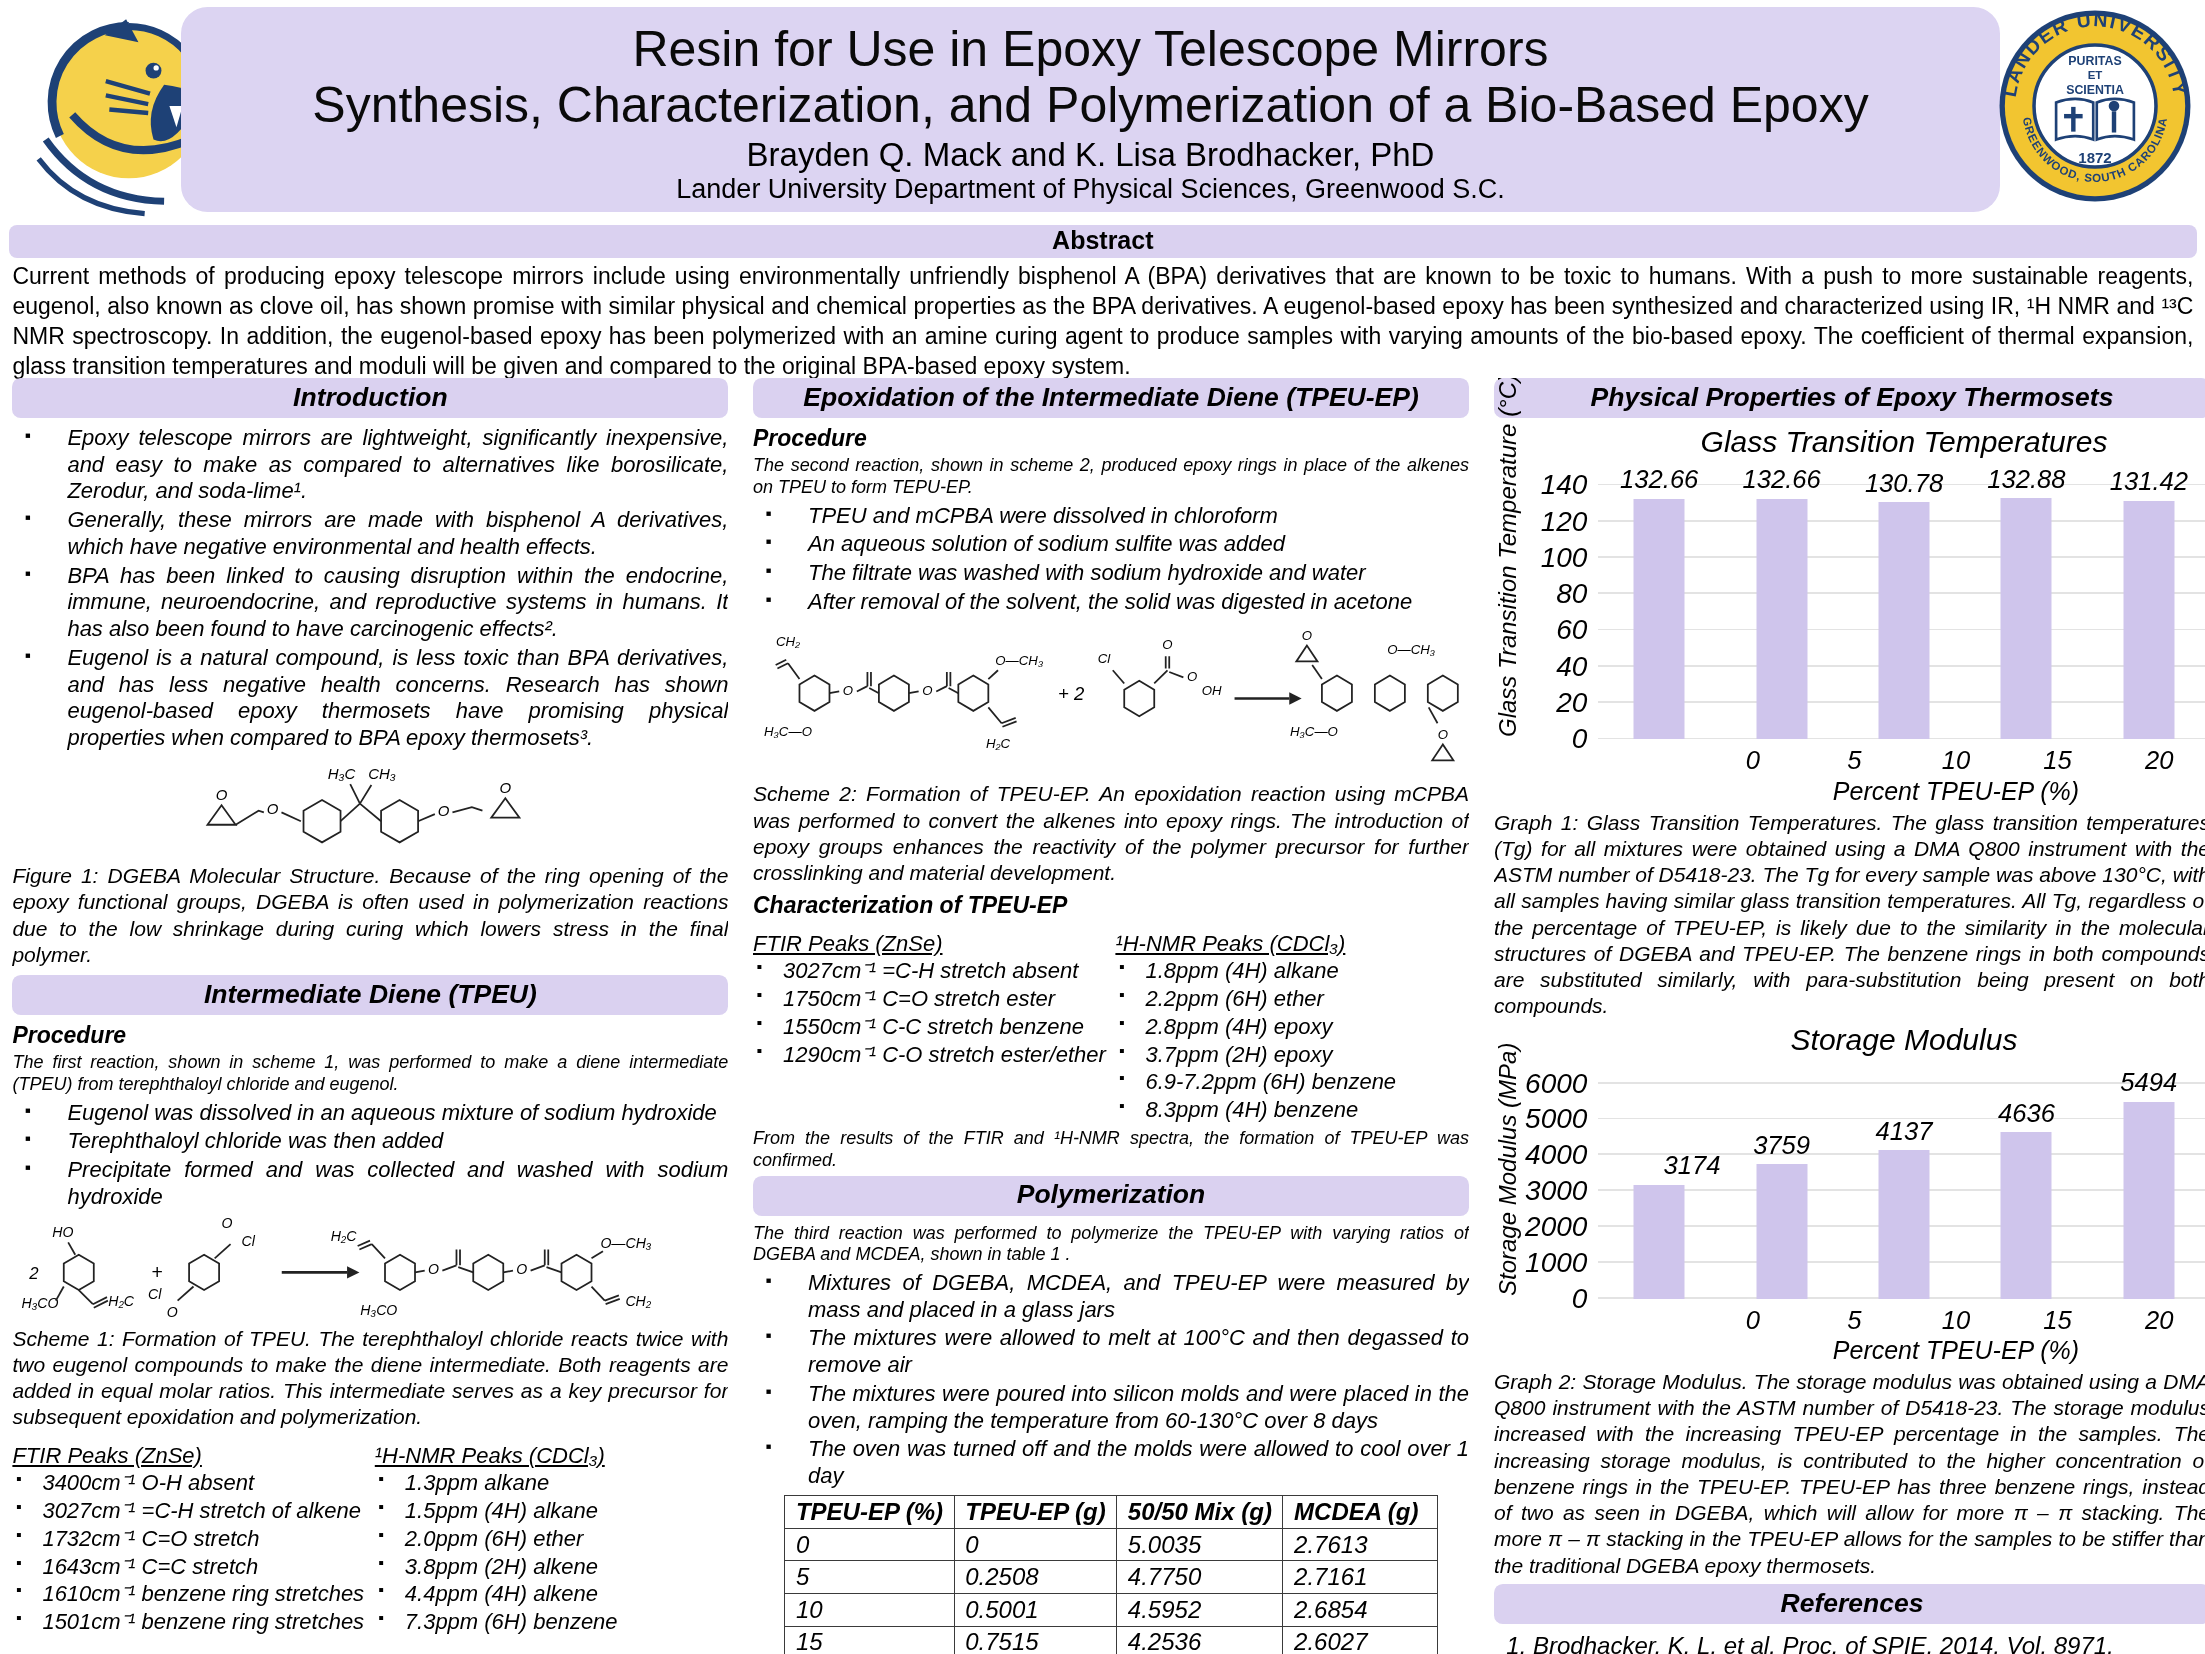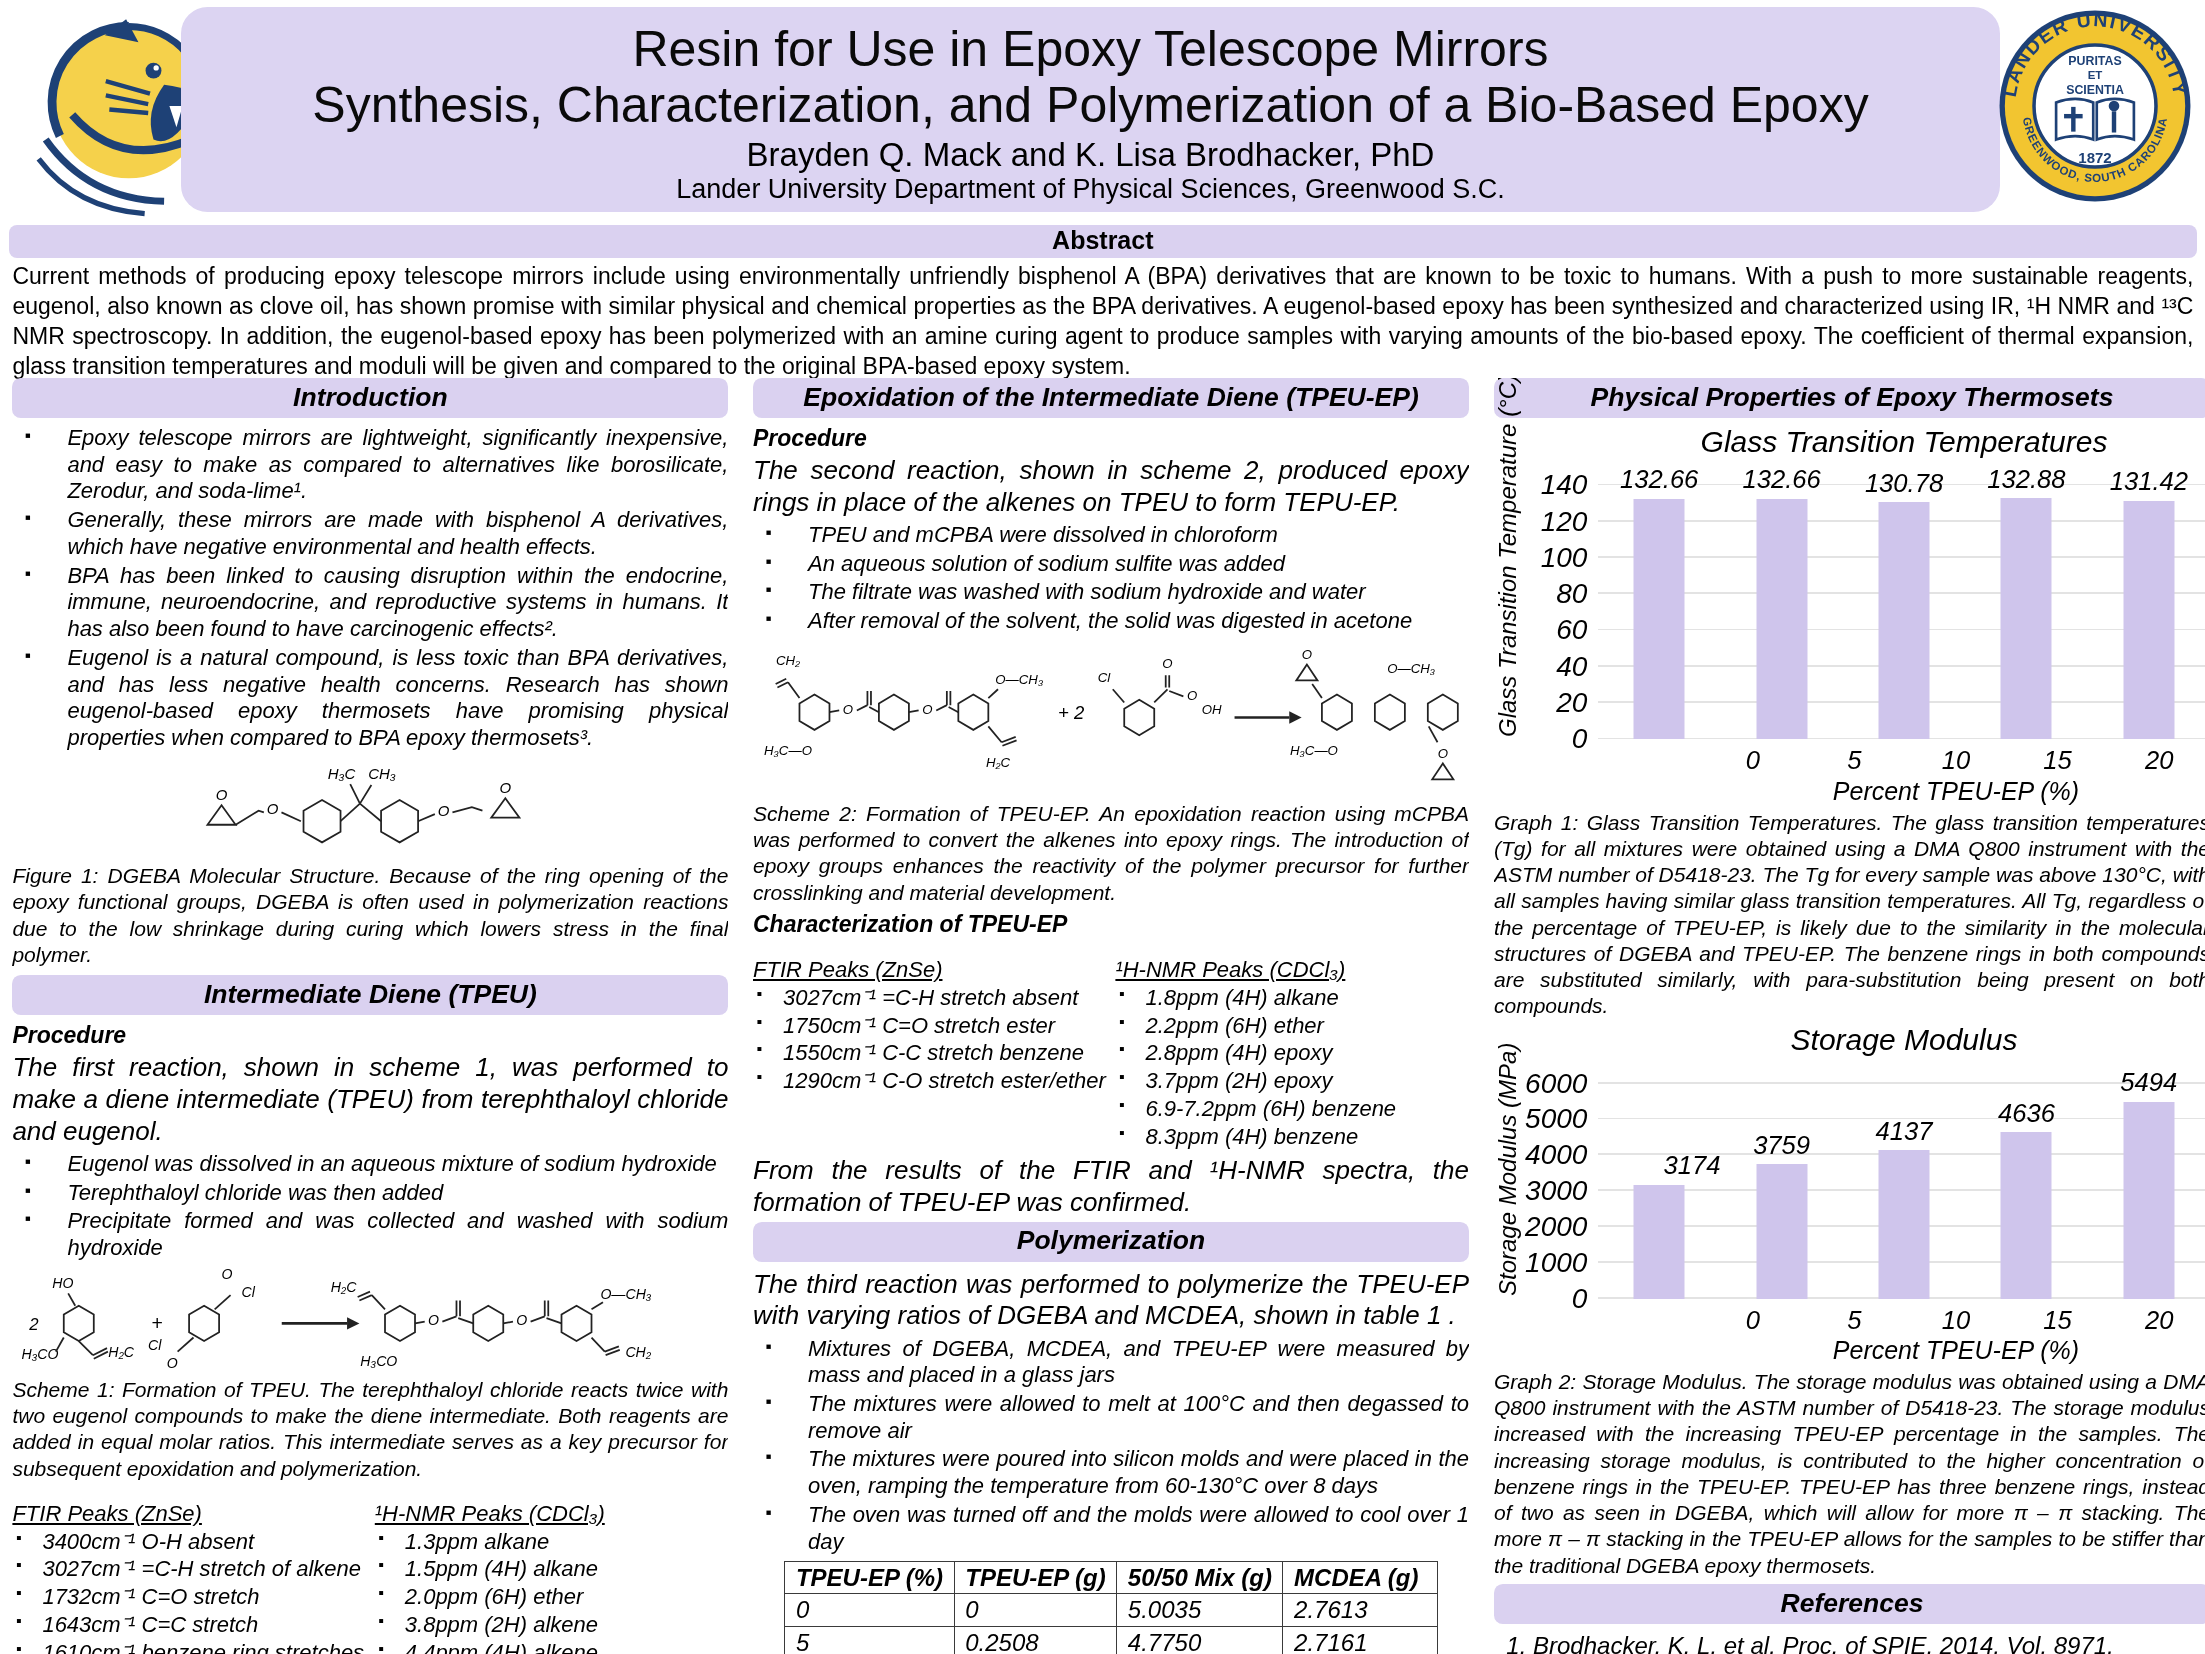--- a/index.html
+++ b/index.html
@@ -14,26 +14,26 @@
   .seal{position:absolute;right:12.4px;top:7px;width:198px;height:198px;}
 
   
   .abstract-bar{position:absolute;left:8.8px;top:225px;width:2188px;height:33px;background:#DAD1F0;border-radius:8px;text-align:center;font-weight:bold;font-size:25px;line-height:30px;}
   .abstract-text{position:absolute;left:12.4px;top:261px;width:2181px;font-size:23px;line-height:1.31;text-align:justify;}
 
   
   .col{position:absolute;top:378px;width:716px;height:1360px;overflow:hidden;font-style:italic;}
   .col-left{left:12.4px;} .col-mid{left:753px;} .col-right{left:1494px;}
   .sec-header{background:#DAD1F0;border-radius:8.8px;font-size:26.5px;font-weight:bold;text-align:center;padding:3.5px 0 5.3px;margin:0 0 7px 0;}
-  .col p{margin:3.5px 0;font-size:26px;line-height:1.22;text-align:justify;}
+  .col p{margin:3.5px 0;font-size:18px;line-height:1.22;text-align:justify;}
   .subhead{font-size:23px;font-weight:bold;margin:5.3px 0 1.8px;}
   ul.bullets{list-style:none;margin:1.8px 0;padding:0;}
   ul.bullets li{position:relative;padding-left:55px;font-size:22px;line-height:1.22;text-align:justify;margin:1.8px 0;}
   ul.bullets li::before{content:"▪";position:absolute;left:12.4px;top:0;font-size:17.6px;}
-  .char-grid{display:flex;gap:8.8px;margin-top:17px;}
+  .char-grid{display:flex;gap:8.8px;margin-top:10px;}
   .char-col{flex:1;}
   .char-col .list-heading{font-size:22px;text-decoration:underline;margin:1.8px 0;}
   ul.sublist{list-style:none;margin:0;padding:0;}
   ul.sublist li{position:relative;padding-left:30px;font-size:22px;line-height:1.18;margin:1.8px 0;}
   ul.sublist li::before{content:"▪";position:absolute;left:3.5px;top:0;font-size:16px;}
   .caption{font-size:21px;line-height:1.25;text-align:justify;margin:3.5px 0;}
   .molecule{display:block;margin:3.5px auto;}
   .molecule text{font-family:"Liberation Sans",sans-serif;}
 
   

